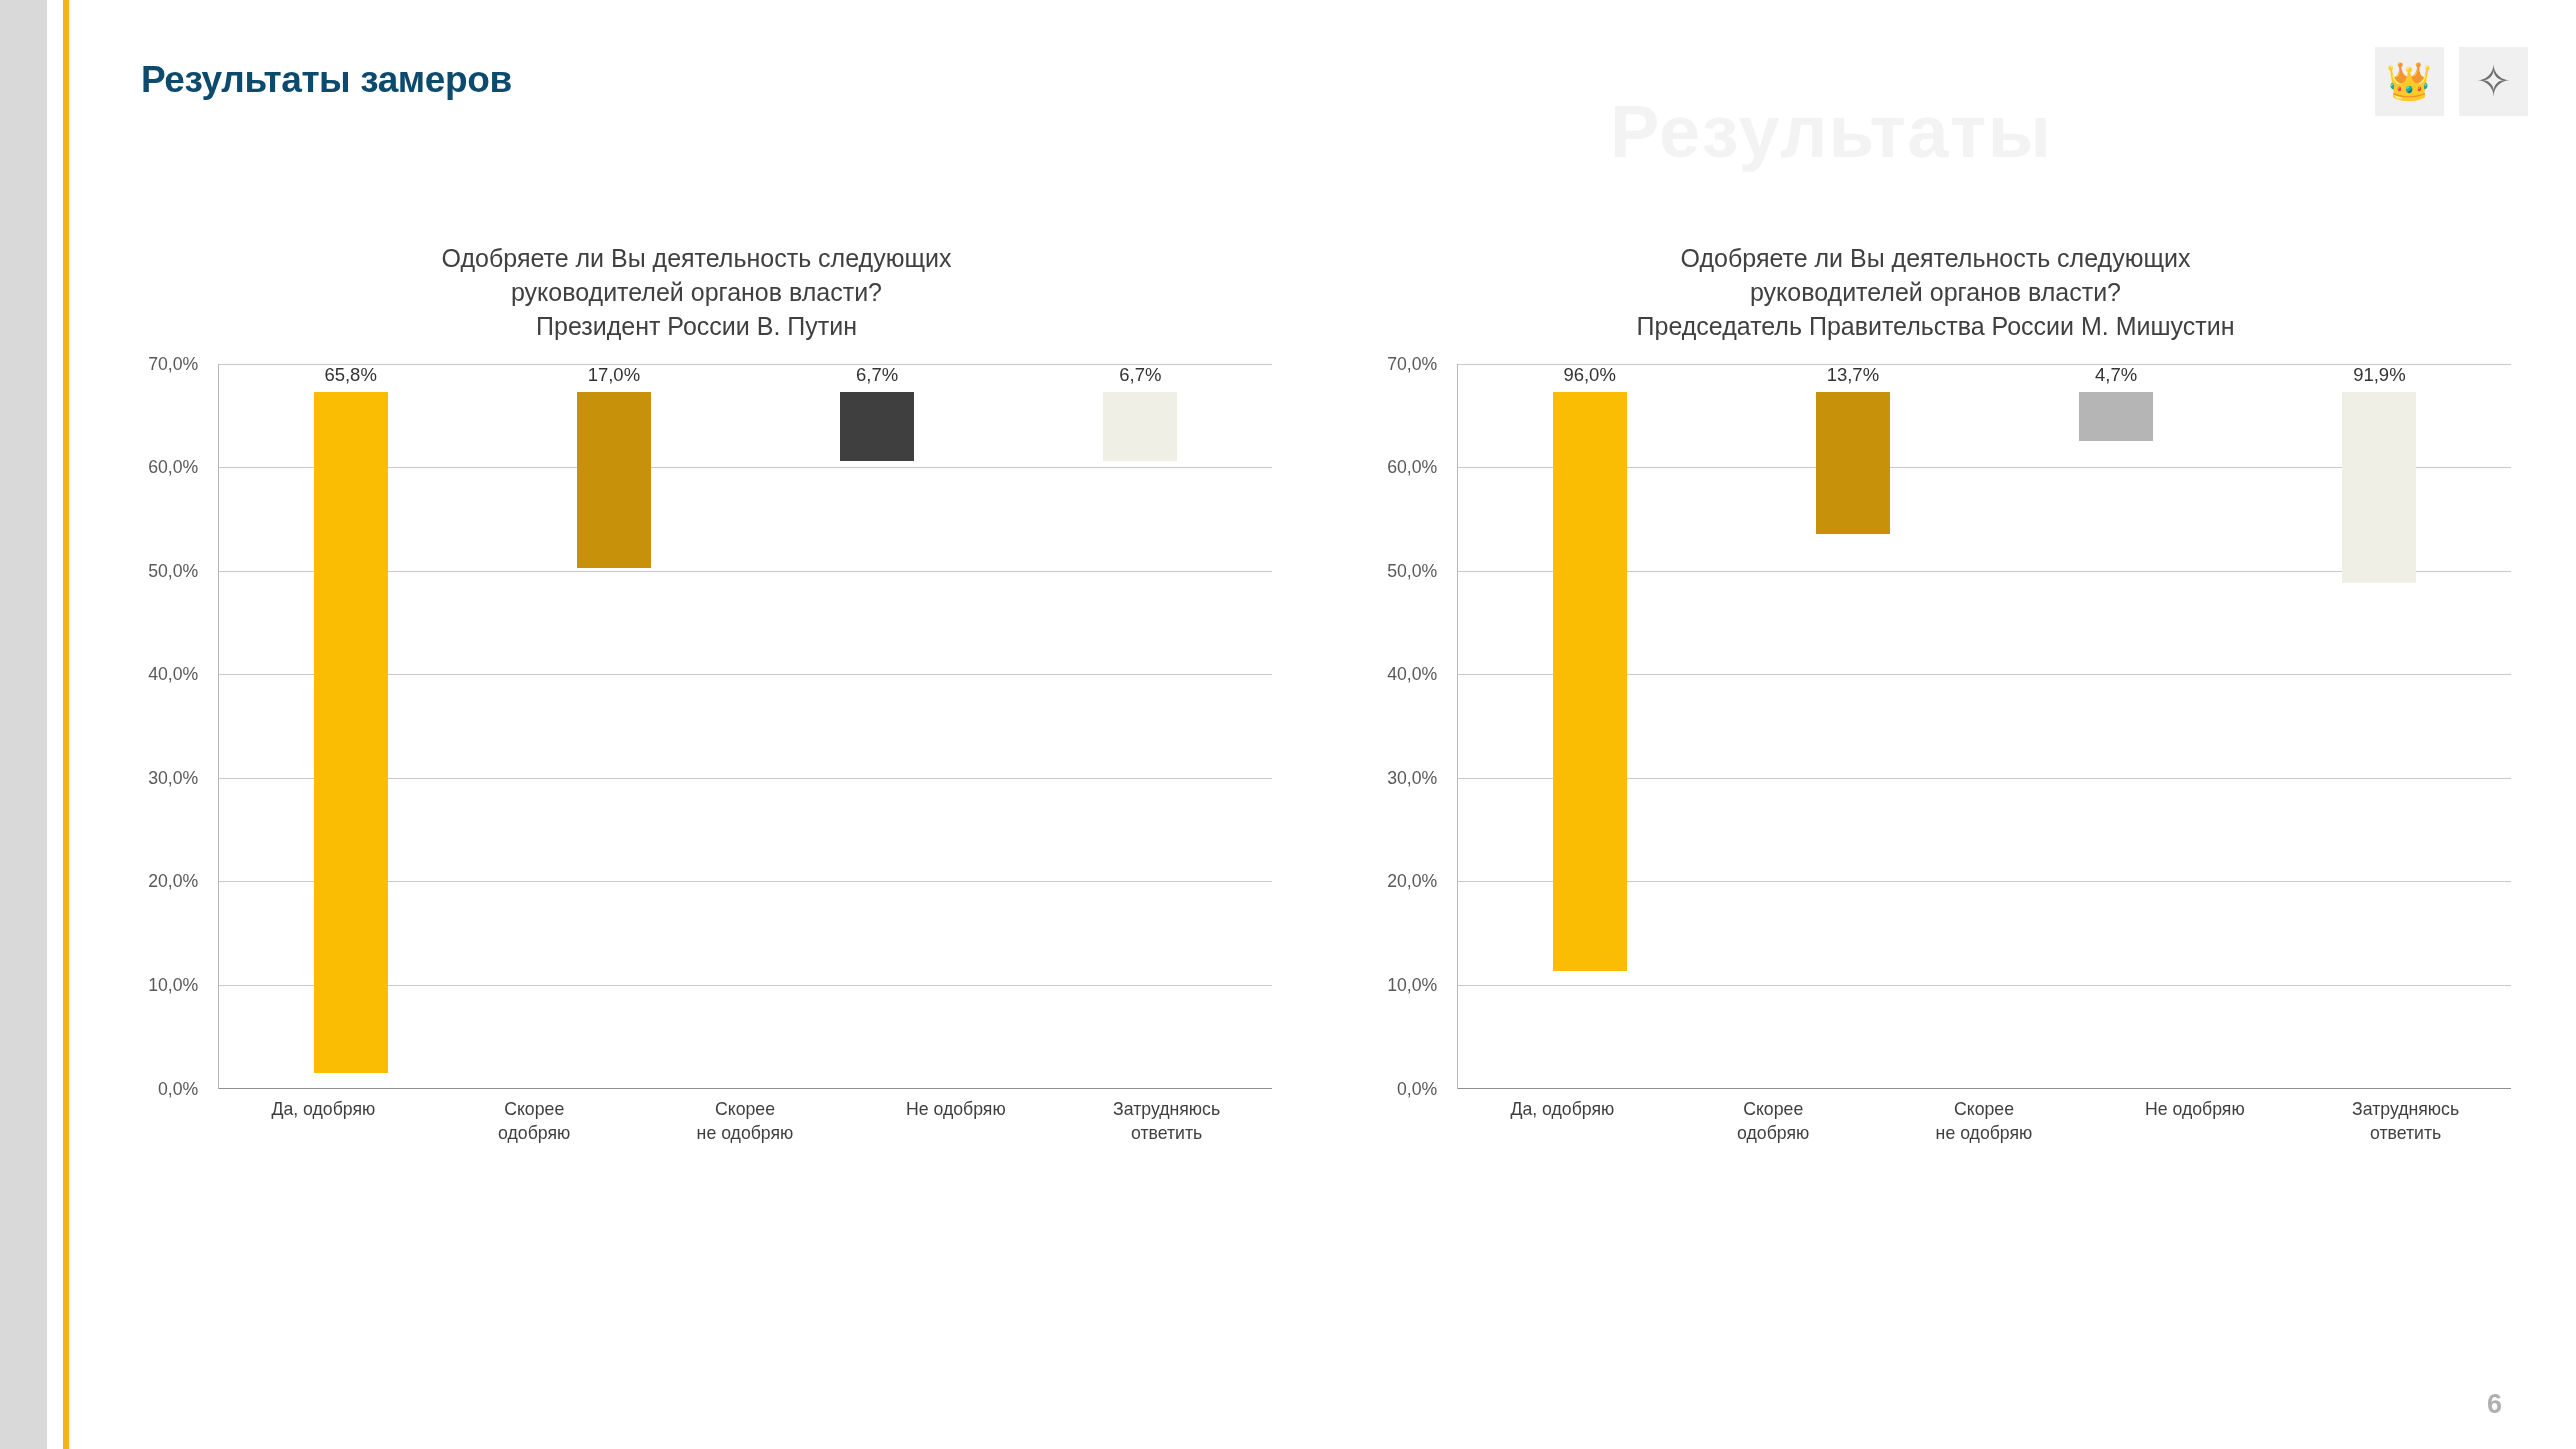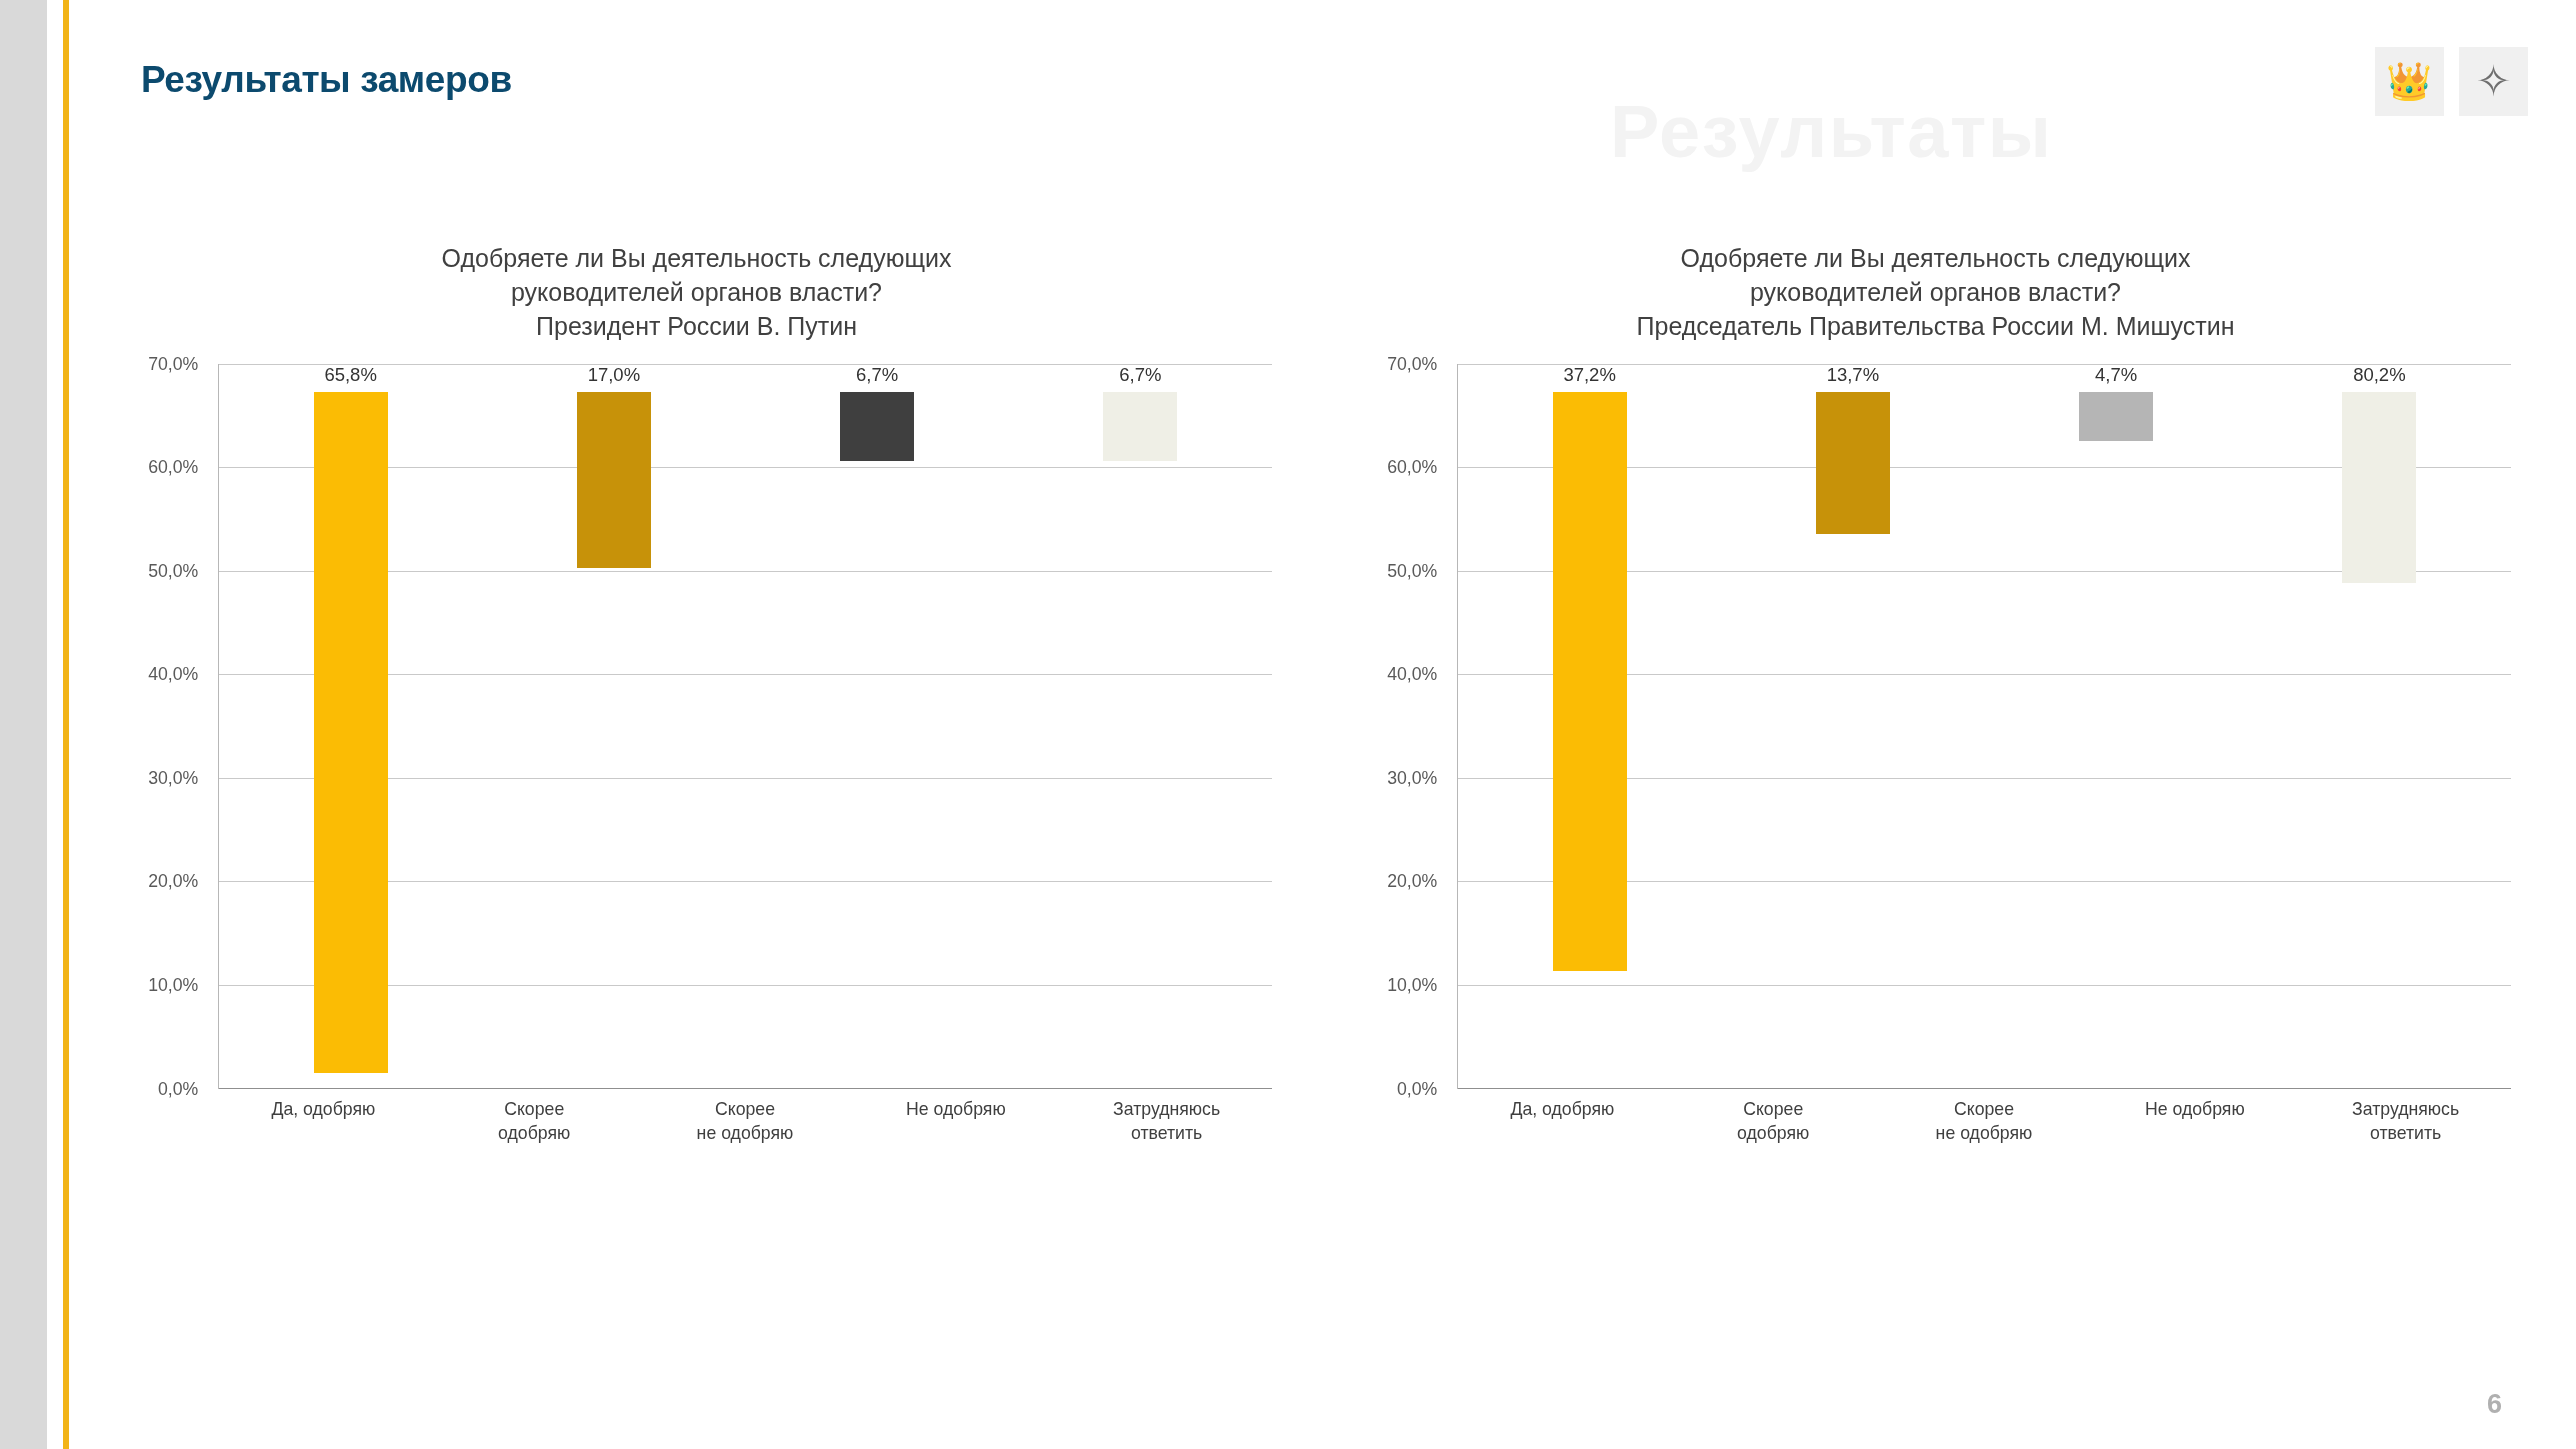--- a/index.html
+++ b/index.html
@@ -280,33 +280,33 @@
         <div class="gridline" style="top: 621px;"></div>
         <div class="gridline" style="top: 517px;"></div>
         <div class="gridline" style="top: 414px;"></div>
         <div class="gridline" style="top: 310px;"></div>
         <div class="gridline" style="top: 207px;"></div>
         <div class="gridline" style="top: 103px;"></div>
         <div class="gridline" style="top: 0px;"></div>
         <div class="baseline"></div>
         <div class="bars">
           <div class="bar-slot">
-            <div class="bar-value">37,2%</div>
+            <div class="bar-value">96,0%</div>
             <div class="bar" style="height: 579px; background: rgb(251, 188, 4);"></div>
           </div>
           <div class="bar-slot">
             <div class="bar-value">13,7%</div>
             <div class="bar" style="height: 142px; background: rgb(199, 146, 9);"></div>
           </div>
           <div class="bar-slot">
             <div class="bar-value">4,7%</div>
             <div class="bar" style="height: 49px; background: rgb(181, 181, 181);"></div>
           </div>
           <div class="bar-slot">
-            <div class="bar-value">80,2%</div>
+            <div class="bar-value">91,9%</div>
             <div class="bar" style="height: 191px; background: rgb(239, 239, 230);"></div>
           </div>
         </div>
       </div>
       <div class="cat-labels">
         <div class="cat-slot"><span>Да, одобряю</span></div>
         <div class="cat-slot"><span>Скорее</span><br><span>одобряю</span></div>
         <div class="cat-slot"><span>Скорее</span><br><span>не одобряю</span></div>
         <div class="cat-slot"><span>Не одобряю</span></div>
         <div class="cat-slot"><span>Затрудняюсь</span><br><span>ответить</span></div>

